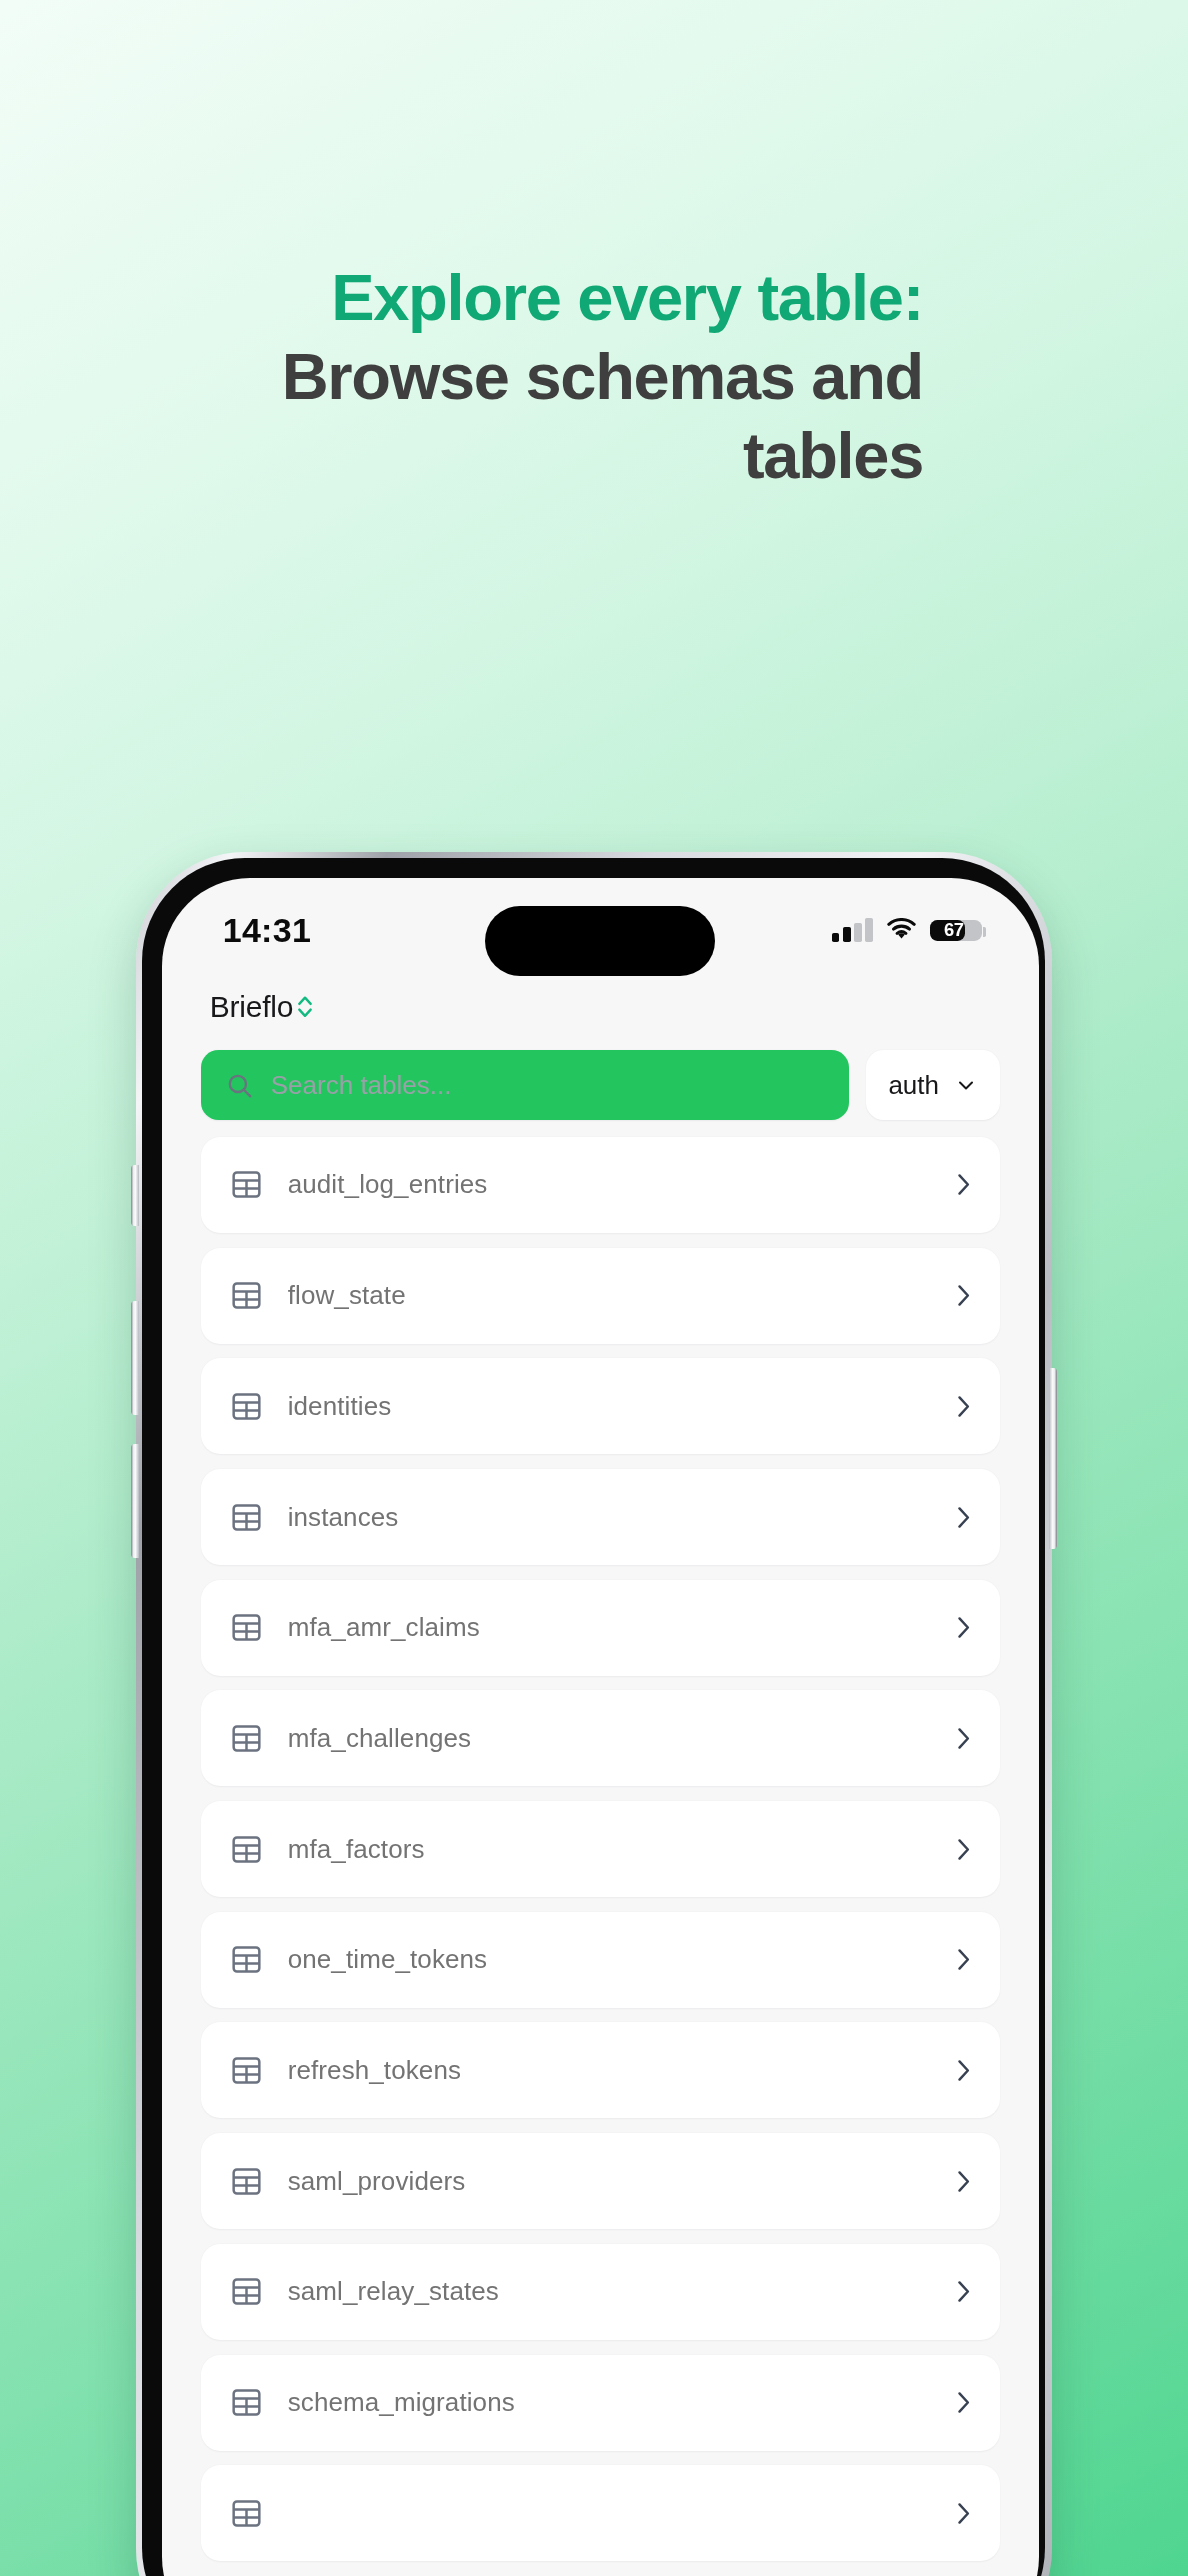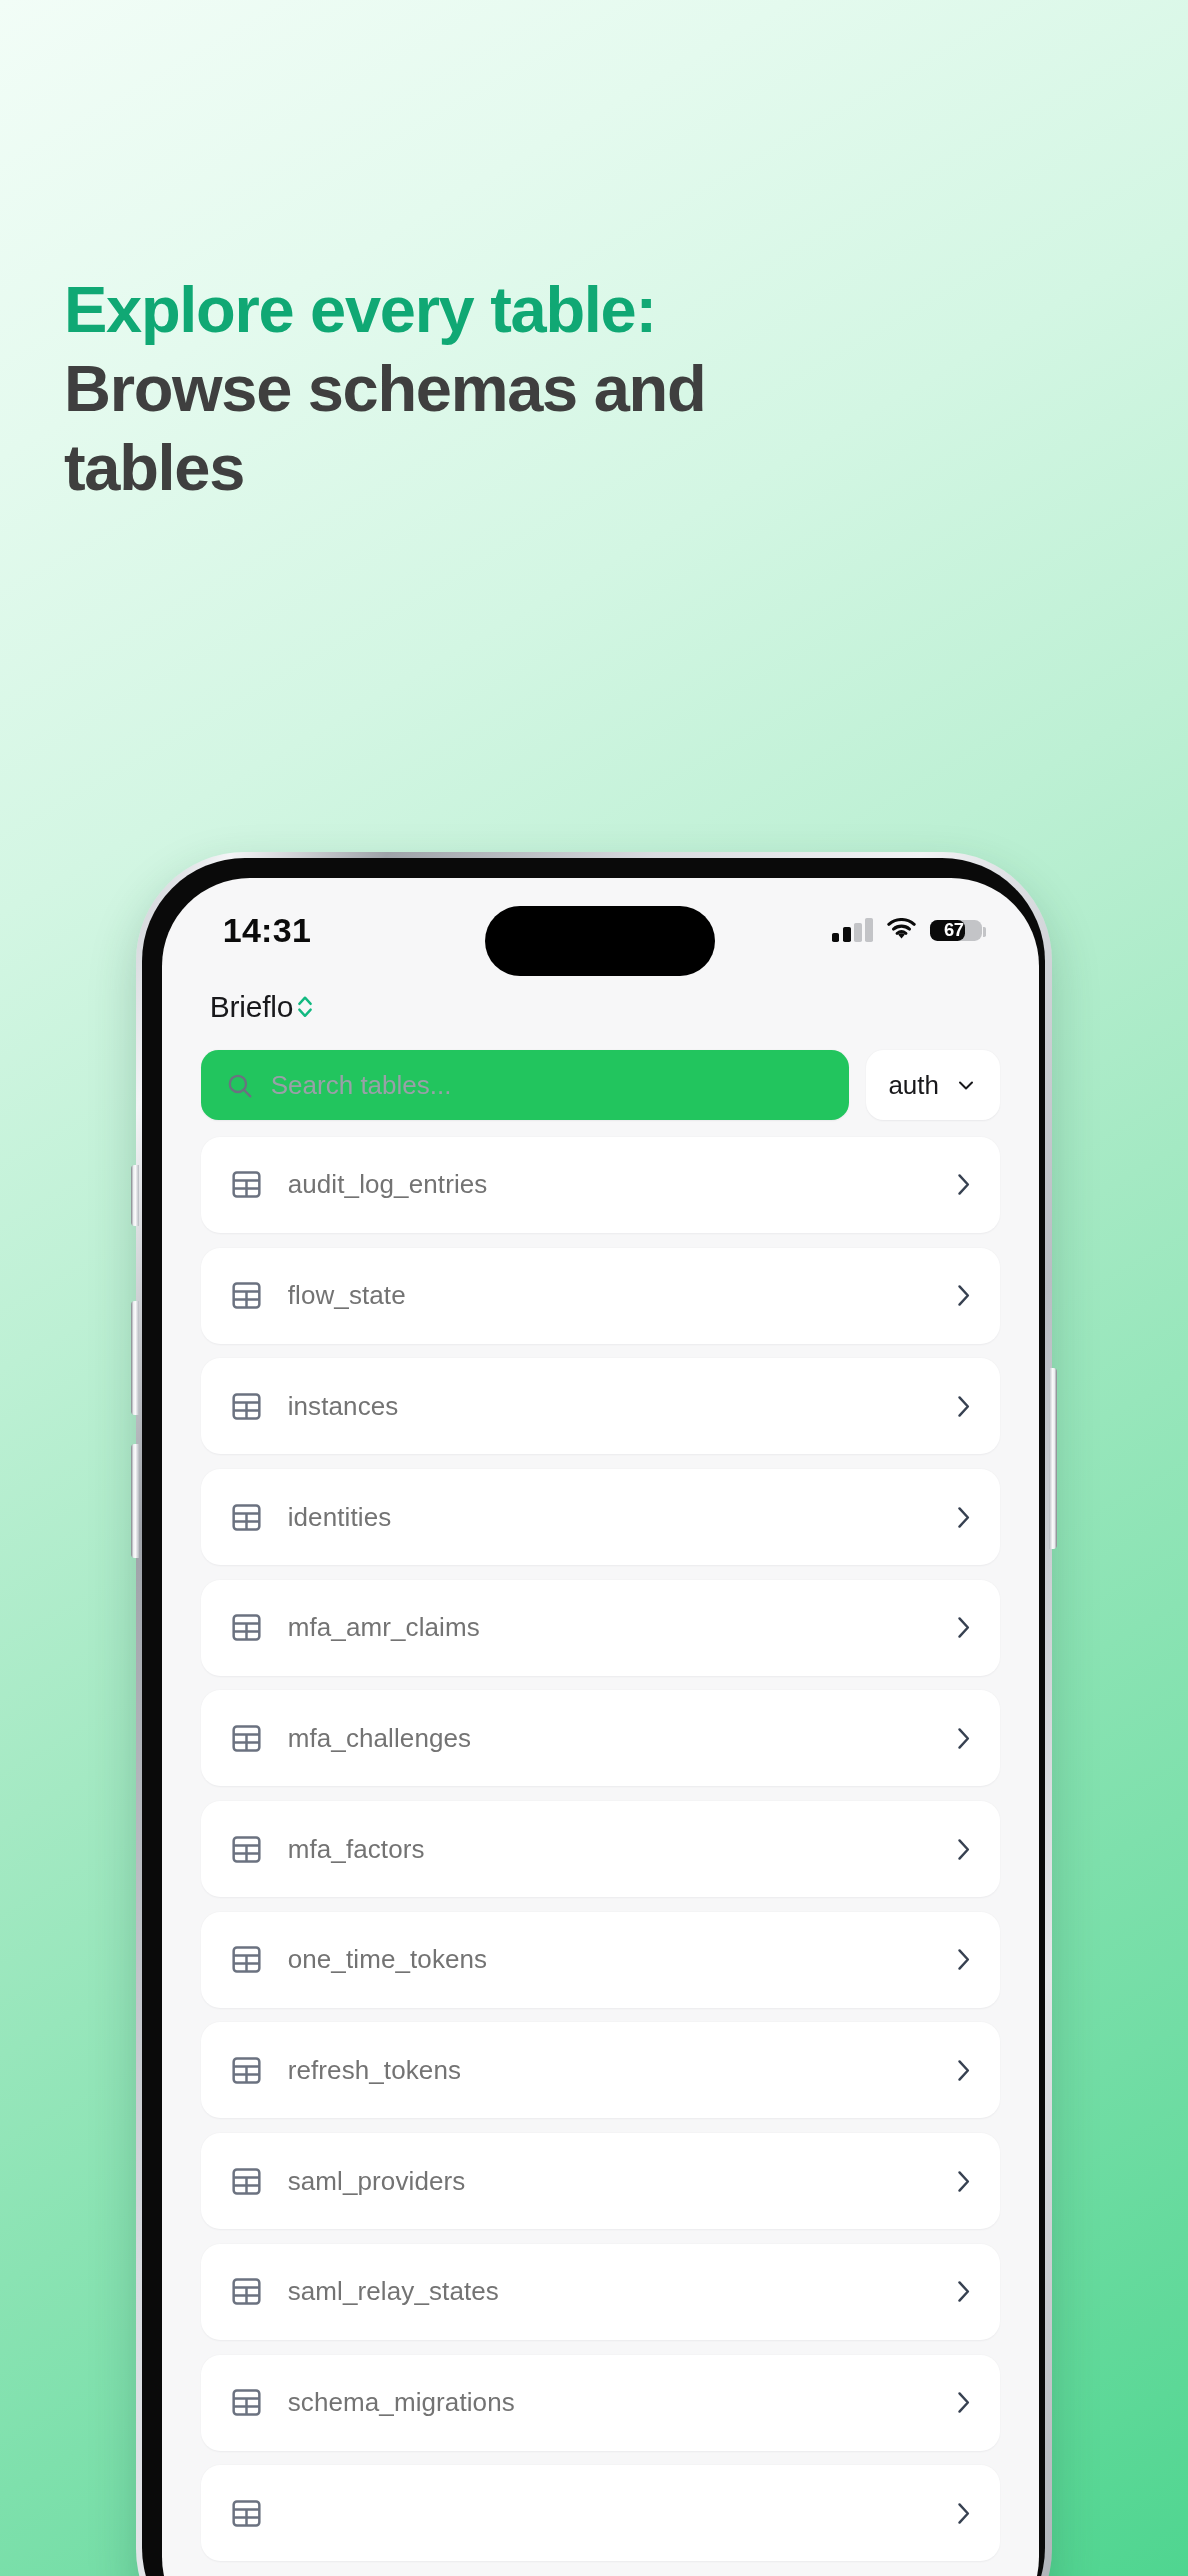--- a/index.html
+++ b/index.html
@@ -19,24 +19,24 @@
         #8ae3b3 70%,
         #72dda5 83%,
         #5cd897 94%,
         #4fd590 100%);
     position: relative;
   }
 
   
   .headline {
     position: absolute;
-    top: 276px;
+    top: 264px;
     left: 0;
     width: 987px;
-    text-align: left;
+    text-align: right;
     padding: 0 64px;
   }
   .headline .line {
     font-size: 65px;
     font-weight: 700;
     letter-spacing: -1.3px;
     line-height: 1.06;
     white-space: nowrap;
   }
   .headline .line.accent { color: #10a874; margin-bottom: 10px; }
@@ -339,31 +339,31 @@
             <span class="name">flow_state</span>
             <svg class="chev-right" viewBox="0 0 14 24">
               <path d="M3.5 5L10 12l-6.5 7" stroke="#374151" stroke-width="1.9" fill="none" stroke-linecap="round" stroke-linejoin="round"></path>
             </svg>
           </div>
           <div class="table-row">
             <svg class="grid-icon" viewBox="0 0 24 24">
               <rect x="3.2" y="3.8" width="17.6" height="16.4" rx="2.2" stroke="#6b7280" stroke-width="1.7" fill="none"></rect>
               <path d="M3.2 9.2h17.6M12 9.2v11M3.2 14.7h17.6" stroke="#6b7280" stroke-width="1.7" fill="none"></path>
             </svg>
+            <span class="name">identities</span>
+            <svg class="chev-right" viewBox="0 0 14 24">
+              <path d="M3.5 5L10 12l-6.5 7" stroke="#374151" stroke-width="1.9" fill="none" stroke-linecap="round" stroke-linejoin="round"></path>
+            </svg>
+          </div>
+          <div class="table-row">
+            <svg class="grid-icon" viewBox="0 0 24 24">
+              <rect x="3.2" y="3.8" width="17.6" height="16.4" rx="2.2" stroke="#6b7280" stroke-width="1.7" fill="none"></rect>
+              <path d="M3.2 9.2h17.6M12 9.2v11M3.2 14.7h17.6" stroke="#6b7280" stroke-width="1.7" fill="none"></path>
+            </svg>
             <span class="name">instances</span>
-            <svg class="chev-right" viewBox="0 0 14 24">
-              <path d="M3.5 5L10 12l-6.5 7" stroke="#374151" stroke-width="1.9" fill="none" stroke-linecap="round" stroke-linejoin="round"></path>
-            </svg>
-          </div>
-          <div class="table-row">
-            <svg class="grid-icon" viewBox="0 0 24 24">
-              <rect x="3.2" y="3.8" width="17.6" height="16.4" rx="2.2" stroke="#6b7280" stroke-width="1.7" fill="none"></rect>
-              <path d="M3.2 9.2h17.6M12 9.2v11M3.2 14.7h17.6" stroke="#6b7280" stroke-width="1.7" fill="none"></path>
-            </svg>
-            <span class="name">identities</span>
             <svg class="chev-right" viewBox="0 0 14 24">
               <path d="M3.5 5L10 12l-6.5 7" stroke="#374151" stroke-width="1.9" fill="none" stroke-linecap="round" stroke-linejoin="round"></path>
             </svg>
           </div>
           <div class="table-row">
             <svg class="grid-icon" viewBox="0 0 24 24">
               <rect x="3.2" y="3.8" width="17.6" height="16.4" rx="2.2" stroke="#6b7280" stroke-width="1.7" fill="none"></rect>
               <path d="M3.2 9.2h17.6M12 9.2v11M3.2 14.7h17.6" stroke="#6b7280" stroke-width="1.7" fill="none"></path>
             </svg>
             <span class="name">mfa_amr_claims</span>

